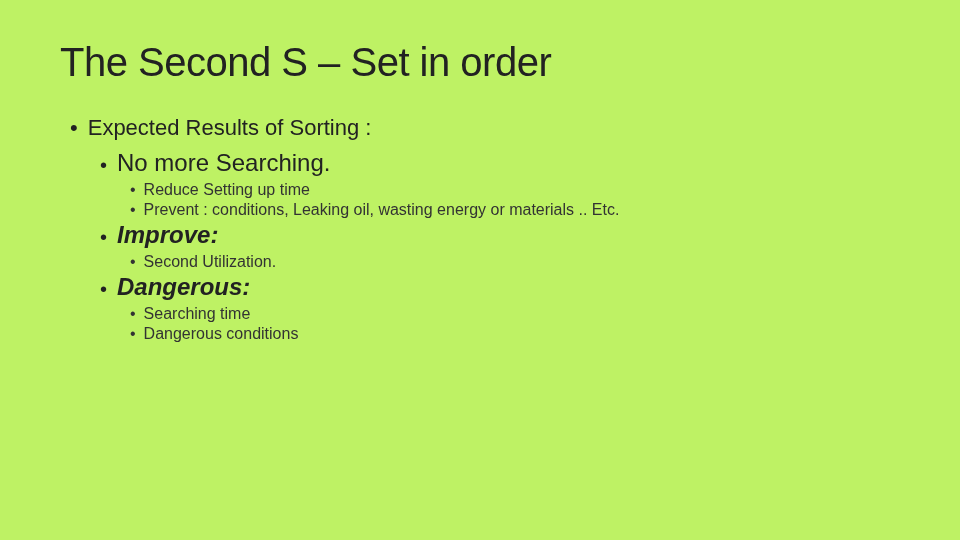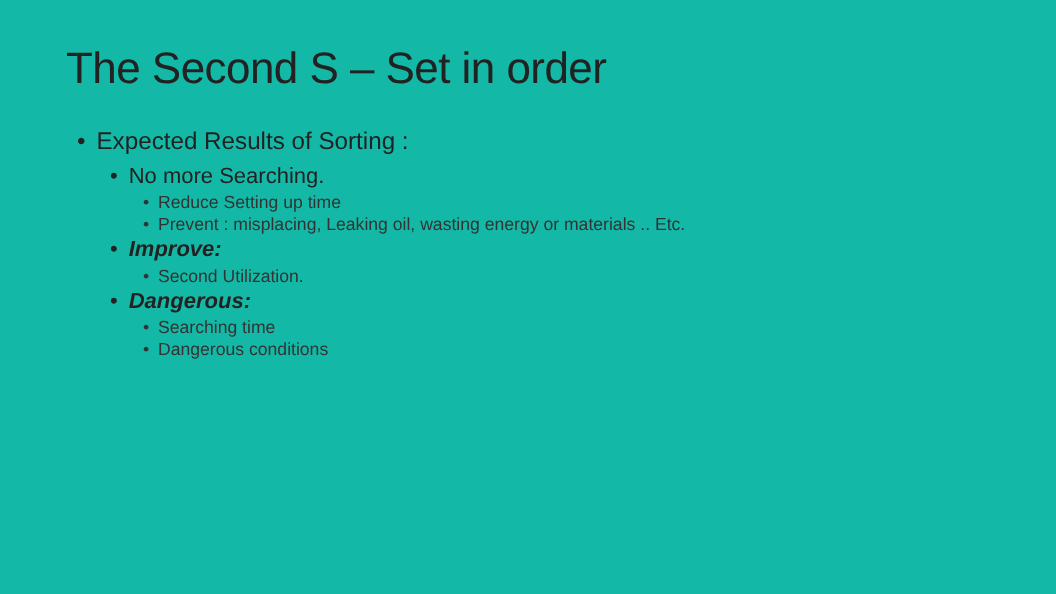--- a/index.html
+++ b/index.html
@@ -12,21 +12,21 @@
       width: 960px;
       height: 540px;
       background: #ffffff;
       font-family: 'Segoe UI', Arial, sans-serif;
       overflow: hidden;
     }
 
     .slide {
       width: 960px;
       height: 540px;
-      background: #14b8a6;
+      background: #bef264;
       padding: 40px 60px 40px 60px;
     }
 
     .title {
       font-size: 40px;
       font-weight: 300;
       color: #222222;
       margin-bottom: 30px;
       letter-spacing: -0.5px;
     }
@@ -57,22 +57,22 @@
     }
 
     .level2 {
       list-style: none;
       padding-left: 30px;
       margin-top: 4px;
     }
 
     .level2 > li {
       display: flex;
-      align-items: center;
-      font-size: 20px;
+      align-items: flex-end;
+      font-size: 24px;
       font-weight: 400;
       color: #222222;
       margin-bottom: 4px;
     }
 
     .level2 > li::before {
       content: '•';
       margin-right: 10px;
       flex-shrink: 0;
       font-size: 20px;
@@ -126,21 +126,21 @@
     <ul class="level2">
 
       <li>
         <span class="li-text">No more Searching.</span>
       </li>
       <ul class="level3">
         <li>
           <span class="li-text">Reduce Setting up time</span>
         </li>
         <li>
-          <span class="li-text">Prevent : misplacing, Leaking oil, wasting energy or materials .. Etc.</span>
+          <span class="li-text">Prevent : conditions, Leaking oil, wasting energy or materials .. Etc.</span>
         </li>
       </ul>
 
       <li>
         <span class="li-text">
           <span class="bold-label">Improve:</span>
         </span>
       </li>
       <ul class="level3">
         <li>

